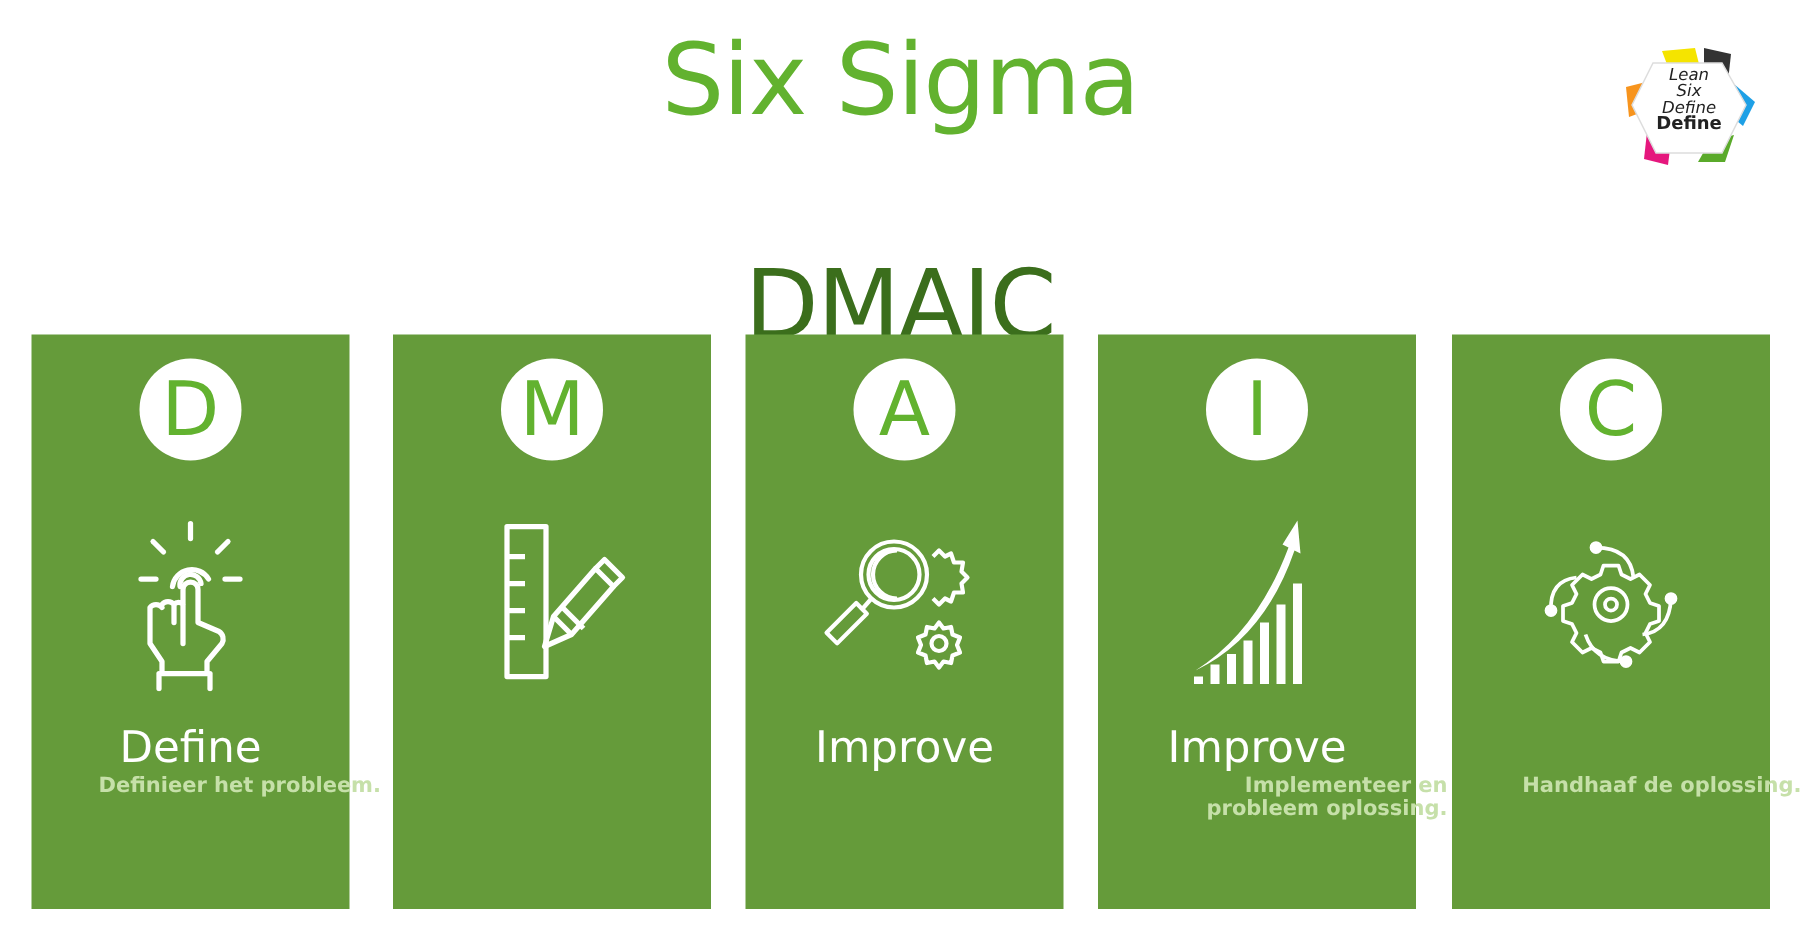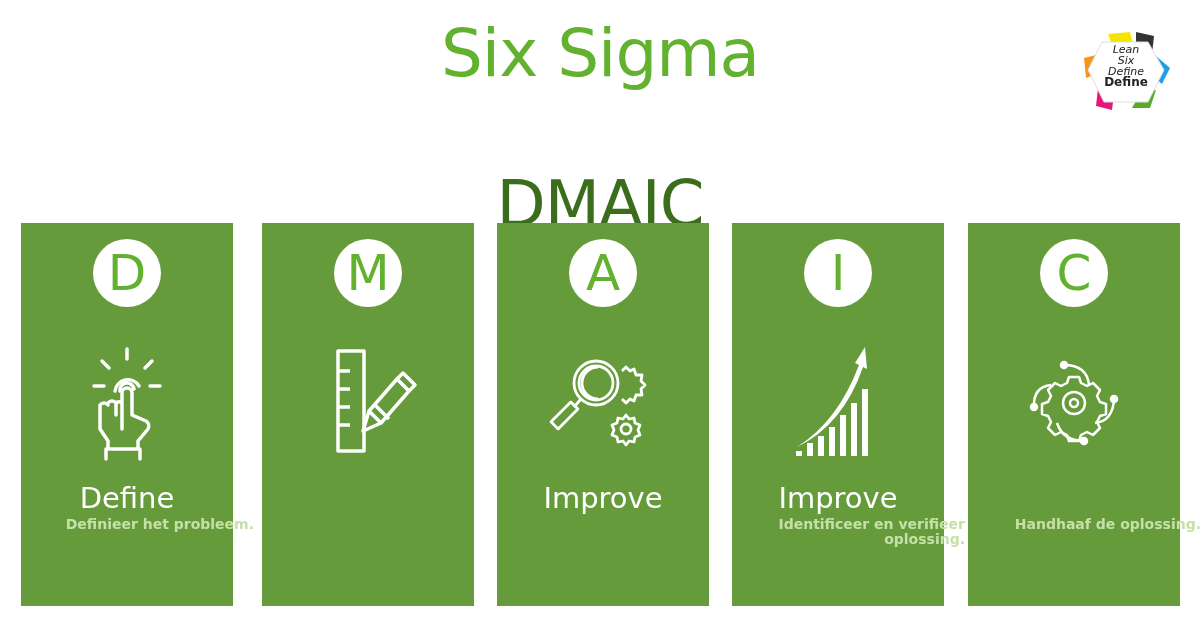--- a/index.html
+++ b/index.html
@@ -135,21 +135,21 @@
       <rect x="24" y="102" width="6" height="13"></rect>
       <rect x="35" y="95" width="6" height="20"></rect>
       <rect x="46" y="86" width="6" height="29"></rect>
       <rect x="57" y="74" width="6" height="41"></rect>
       <rect x="68" y="62" width="6" height="53"></rect>
       <rect x="79" y="48" width="6" height="67"></rect>
       <path d="M14,106 Q55,80 76,24 L72,22 L82,6 L84,28 L80,26 Q60,84 14,106 Z"></path>
     </svg>
   </div>
   <div class="name">Improve</div>
-  <div class="desc">Identificeer en verifieer oplossing.</div>
+  <div class="desc">Implementeer en probleem oplossing.</div>
 </div>
 
 <div class="card" style="left:968px">
   <div class="badge">C</div>
   <div class="icon">
     <svg viewBox="0 0 110 120" fill="none" stroke="#fff" stroke-width="2.5" stroke-linejoin="round">
       <circle cx="55" cy="62" r="11"></circle>
       <circle cx="55" cy="62" r="4"></circle>
       <path d="M50,36 h10 l2,6 6,3 6,-3 7,7 -3,6 3,6 6,2 v10 l-6,2 -3,6 3,6 -7,7 -6,-3 -6,3 -2,6 h-10 l-2,-6 -6,-3 -6,3 -7,-7 3,-6 -3,-6 -6,-2 v-10 l6,-2 3,-6 -3,-6 7,-7 6,3 6,-3 z"></path>
       <path d="M45,24 Q68,24 70,44"></path>

